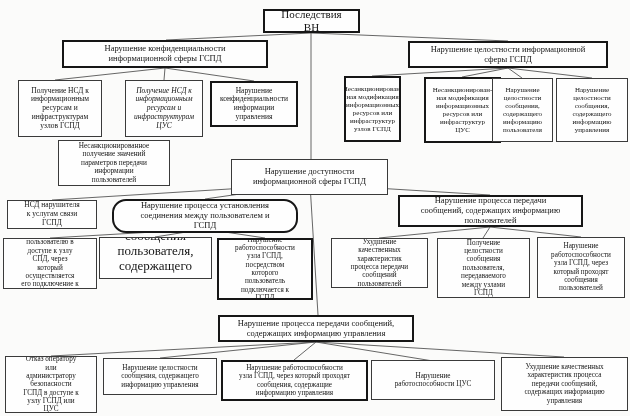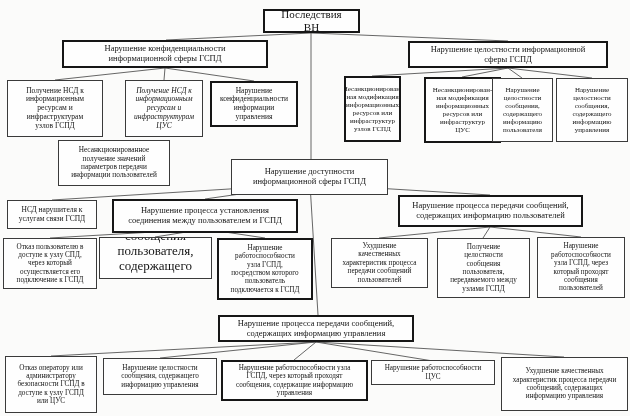--- a/index.html
+++ b/index.html
@@ -20,52 +20,52 @@
   }
   .node{
     position:absolute;
     box-sizing:border-box;
     background:#fefefe;
     border:1px solid #3a3a3a;
     color:#141414;
     display:flex;align-items:center;justify-content:center;
     text-align:center;
     font-size:7.5px;line-height:1.16;
-    padding:1px 10px;
+    padding:1px 16px;
     white-space:pre-line;
     overflow:hidden;
   }
   .bold{border-width:2px;border-color:#161616;}
   
   .n-root{left:263px;top:9px;width:97px;height:24px;font-size:11px;border-width:2.5px;}
   .n-conf{left:62px;top:40px;width:206px;height:28px;font-size:8.5px;}
   .n-integ{left:408px;top:41px;width:200px;height:27px;font-size:8.5px;}
-  .n-a1{left:7px;top:80px;width:96px;height:57px;}
+  .n-a1{left:18px;top:80px;width:84px;height:57px;}
   .n-a2{left:125px;top:80px;width:78px;height:57px;font-style:italic;}
   .n-a3{left:210px;top:81px;width:88px;height:46px;}
   .n-b1{left:344px;top:76px;width:57px;height:66px;font-size:7px;}
   .n-b2{left:424px;top:77px;width:77px;height:66px;font-size:7px;}
   .n-b3{left:492px;top:78px;width:61px;height:64px;font-size:7px;}
   .n-b4{left:556px;top:78px;width:72px;height:64px;font-size:7px;}
   .n-params{left:58px;top:140px;width:112px;height:46px;font-size:7.3px;}
   .n-avail{left:231px;top:159px;width:157px;height:36px;font-size:8.5px;}
   .n-c1{left:7px;top:200px;width:90px;height:29px;}
-  .n-c2{left:112px;top:199px;width:186px;height:34px;font-size:8.5px;}
+  .n-c2{left:112px;top:199px;width:186px;height:34px;font-size:8.5px;border-radius:14px;}
   .n-c3{left:398px;top:195px;width:185px;height:32px;font-size:8.5px;}
   .n-d1{left:3px;top:238px;width:94px;height:51px;font-size:7.2px;}
   .n-d2{left:99px;top:237px;width:113px;height:42px;font-size:13px;}
   .n-d3{left:217px;top:238px;width:96px;height:62px;font-size:7.2px;}
   .n-d4{left:331px;top:238px;width:97px;height:50px;font-size:7.2px;}
   .n-d5{left:437px;top:238px;width:93px;height:60px;font-size:7.2px;}
   .n-d6{left:537px;top:237px;width:88px;height:61px;font-size:7.2px;}
   .n-ctrl{left:218px;top:315px;width:196px;height:27px;font-size:8.5px;}
   .n-e1{left:5px;top:356px;width:92px;height:57px;font-size:7.2px;}
   .n-e2{left:103px;top:358px;width:114px;height:37px;font-size:7.2px;}
   .n-e3{left:221px;top:360px;width:147px;height:41px;font-size:7.2px;}
-  .n-e4{left:371px;top:360px;width:124px;height:25px;font-size:7.2px;}
+  .n-e4{left:371px;top:360px;width:124px;height:40px;font-size:7.2px;}
   .n-e5{left:501px;top:357px;width:127px;height:54px;font-size:7.2px;}
 </style>
 </head>
 <body>
 
 <div class="canvas">
 
   <svg class="wires" viewBox="0 0 630 416" xmlns="http://www.w3.org/2000/svg" stroke="#555" stroke-width="0.9" fill="none">
 
     <line x1="311" y1="33" x2="166" y2="40"></line>

